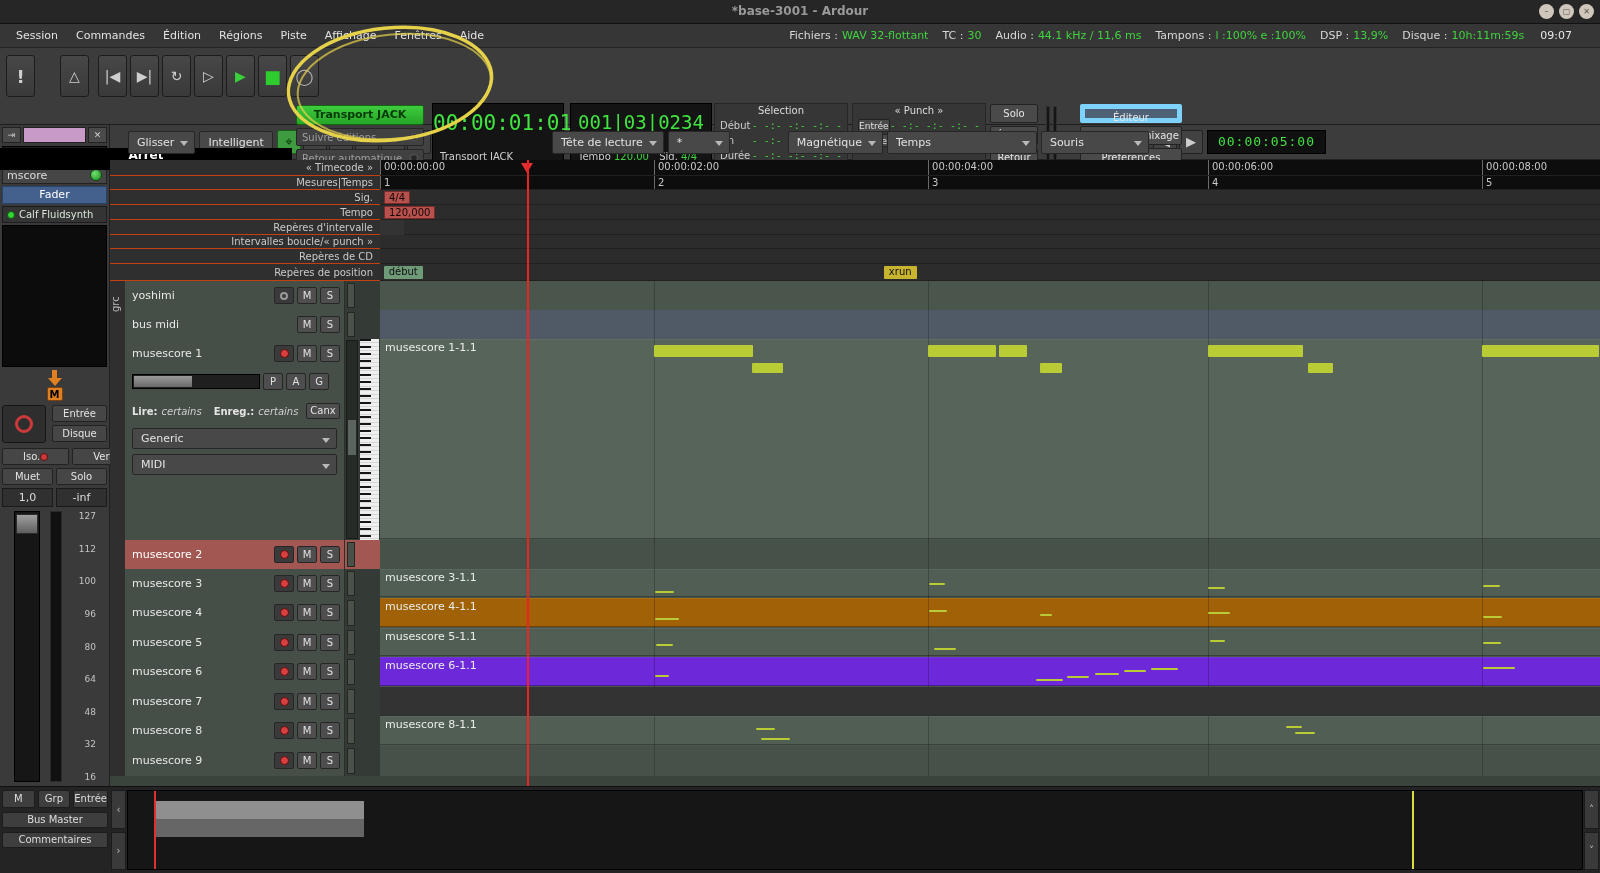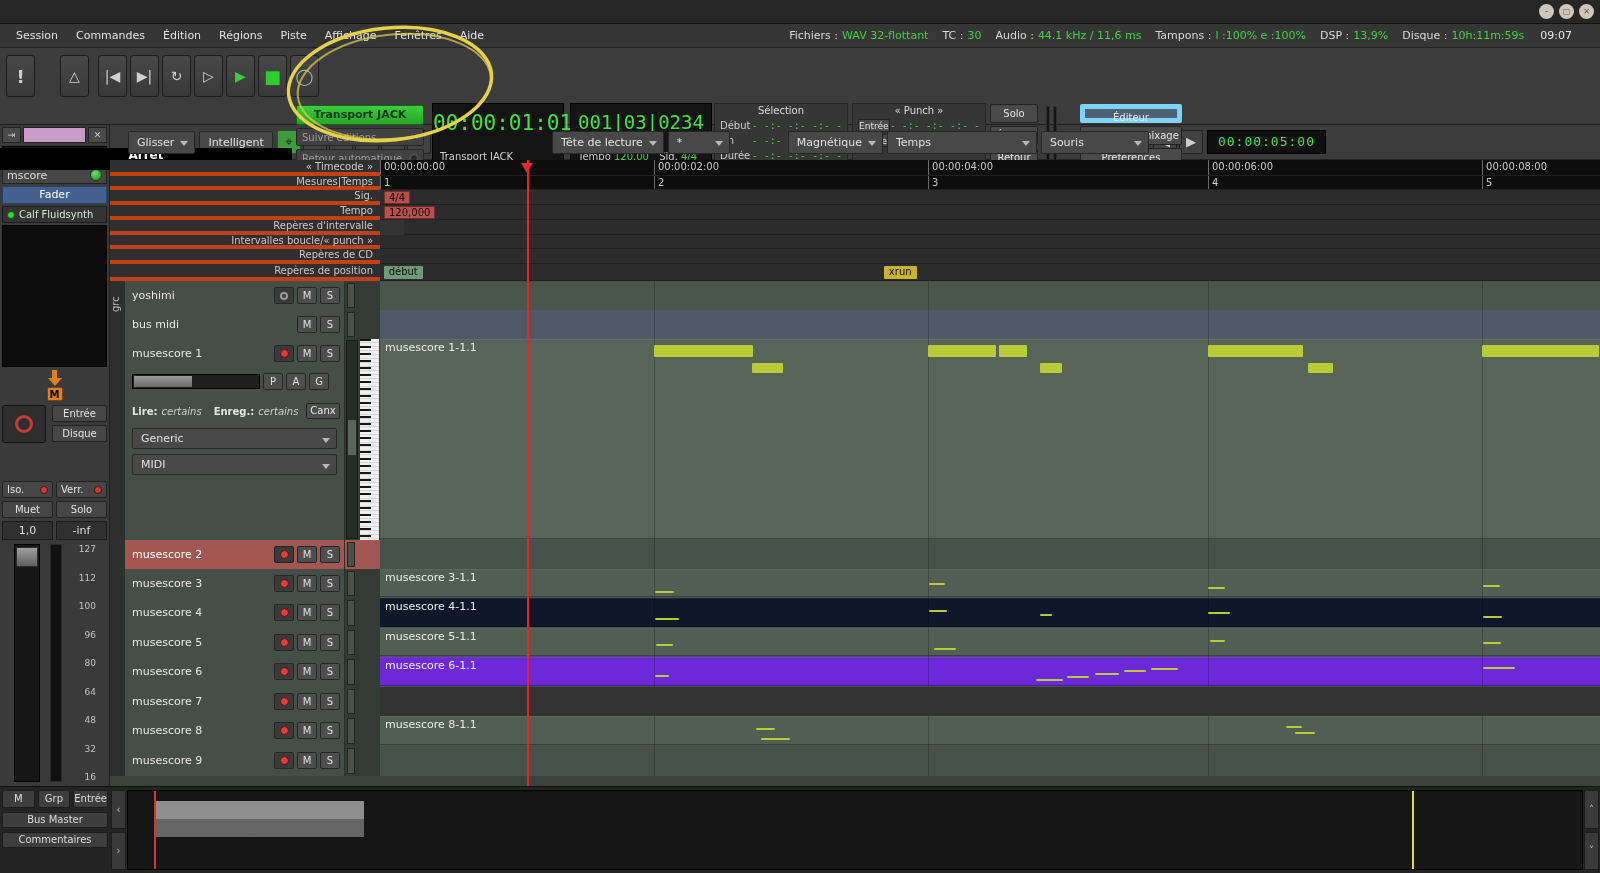--- a/index.html
+++ b/index.html
@@ -85,21 +85,21 @@
   .ms-arrow-stem { width:5px; height:8px; background:#e08020; }
   .ms-arrow-tri { width:0; height:0; border-left:7px solid transparent; border-right:7px solid transparent; border-top:8px solid #e08020; }
   .ms-m { width:16px; height:14px; margin-top:1px; background:#e08020; border:1px solid #7a4210; color:#000; font-weight:bold; font-size:10px; text-align:center; line-height:13px; border-radius:2px; }
   .ms-recrow { display:flex; margin:2px; gap:6px; }
   .ms-recbtn { width:44px; height:38px; background:#2e2e2e; border:1px solid #161616; border-radius:3px; display:flex; align-items:center; justify-content:center; cursor:pointer; }
   .recring { width:18px; height:18px; border-radius:50%; border:3px solid #cc3a3a; }
   .ms-io { flex:1; display:flex; flex-direction:column; gap:3px; }
   .ms-smallbtn { height:17px; background:#464646; border:1px solid #222; border-radius:2px; color:#e2e2e2; font-size:10px; text-align:center; line-height:15px; cursor:pointer; }
   .ms-pair { display:flex; margin:3px 2px 0; gap:3px; }
   .ms-pair > div { flex:1; }
-  .led-btn { display:flex; align-items:center; justify-content:space-between; padding:0 4px;margin-top:33px; }
+  .led-btn { display:flex; align-items:center; justify-content:space-between; padding:0 20px; }
   .ms-val { height:19px; background:#303030; border:1px solid #1a1a1a; color:#ddd; text-align:center; line-height:17px; cursor:pointer; }
   .ms-faderarea { flex:1; position:relative; margin:4px 2px 2px; }
   .ms-vfader { position:absolute; left:12px; top:0; bottom:2px; width:26px; background:#161616; border:1px solid #000; cursor:pointer; }
   .ms-vfader-handle { position:absolute; left:1px; right:1px; top:2px; height:20px; background:linear-gradient(#a0a0a0,#5f5f5f); border:1px solid #2c2c2c; }
   .ms-meter { position:absolute; left:48px; top:0; bottom:2px; width:12px; background:#101010; border:1px solid #2a2a2a; }
   .ms-scale { position:absolute; left:66px; top:0; bottom:2px; width:28px; display:flex; flex-direction:column; justify-content:space-between; text-align:right; font-size:9px; color:#c4c4c4; }
 
   
   .editor { flex:1; display:flex; flex-direction:column; }
   .editor-toolbar { height:35px; background:#3c3c3c; border-bottom:1px solid #232323; display:flex; align-items:center; gap:4px; padding:0 6px 0 18px; }
@@ -108,21 +108,21 @@
   .tbtn { height:23px; background:#484848; border:1px solid #262626; border-radius:2px; color:#e2e2e2; line-height:21px; padding:0 8px; cursor:pointer; }
   .tool-group { display:flex; gap:2px; }
   .tool-btn { width:24px; height:24px; background:#424242; border:1px solid #222; border-radius:2px; color:#cfcfcf; font-size:13px; text-align:center; line-height:22px; cursor:pointer; }
   .tool-btn.active { background:#3f9b3f; color:#083508; border-color:#1a5c1a; }
   .sep { width:1px; height:24px; background:#2a2a2a; margin:0 3px; }
   .et-clock { height:24px; background:#101010; border:1px solid #000; color:#42e042; font-family:"DejaVu Sans Mono", monospace; font-size:13px; line-height:22px; padding:0 10px; letter-spacing:1px; }
 
   
   .editor-body { position:relative; height:626px; background:#333; overflow:hidden; }
   .ruler-row { display:flex; }
-  .ruler-label { flex:0 0 270px; background:#2f2f2f; border-bottom:4px solid #c2410c; color:#c9c9c9; font-size:10px; text-align:right; padding-right:7px; display:flex; align-items:center; justify-content:flex-end; }
+  .ruler-label { flex:0 0 270px; background:#2f2f2f; border-bottom:1px solid #c2410c; color:#c9c9c9; font-size:10px; text-align:right; padding-right:7px; display:flex; align-items:center; justify-content:flex-end; }
   .ruler-tl { flex:1; position:relative; background:#2c2c2c; border-bottom:1px solid #202020; }
   .ruler-tl.timecode, .ruler-tl.bars { background:#0d0d0d; }
   .tick { position:absolute; top:0; bottom:0; width:1px; background:#6a6a6a; }
   .tick-label { position:absolute; left:4px; top:1px; color:#c8c8c8; font-size:10px; white-space:nowrap; }
   .ph-head { position:absolute; top:3px; width:0; height:0; margin-left:-6px; border-left:6px solid transparent; border-right:6px solid transparent; border-top:10px solid #e03030; cursor:pointer; }
   .meta-box { display:inline-block; margin:1px 0 0 4px; background:#b5524e; border:1px solid #7a2a2a; color:#1a0505; font-size:10px; padding:0 4px; border-radius:1px; cursor:pointer; }
   .pos-marker { position:absolute; top:2px; height:13px; padding:0 5px; font-size:10px; color:#101010; line-height:12px; border-radius:1px; cursor:pointer; }
 
   .track-row { display:flex; box-shadow:inset 0 -1px 0 #2b322c; }
   .t-gutter { flex:0 0 15px; background:#2f2f2f; }
@@ -179,20 +179,21 @@
   .sum-line.yellow { background:#dede3a; }
 
   .annotation { position:absolute; left:0; top:0; z-index:99; pointer-events:none; }
 </style>
 </head>
 <body>
 
 <div class="app">
 
   <div class="titlebar">
+    <div class="tb-title">*base-3001 - Ardour</div>
     <div class="tb-controls" id="tb-controls">
         <span class="tb-circle">–</span>
         <span class="tb-circle">▢</span>
         <span class="tb-circle">✕</span>
       </div>
   </div>
 
   <div class="menubar">
     <div class="menu-items" id="menu-items">
         <span class="menu-item">Session</span>
@@ -647,21 +648,21 @@
                     <span class="rec-dot armed"></span>
                   </div>
                   <div class="t-btn">M</div>
                   <div class="t-btn">S</div>
                 </div>
               </div>
               <div class="t-strip">
                 <div class="strip-bar"></div>
               </div>
               <div class="t-tl" style="background: rgb(74, 86, 76);">
-                <div class="region" style="background: #0f172a;">
+                <div class="region" style="background: #a16207;">
                   <div class="region-name">musescore 4-1.1</div>
                 </div>
                 <div class="gridline" style="left: 22.46%;"></div>
                 <div class="gridline" style="left: 44.92%;"></div>
                 <div class="gridline" style="left: 67.87%;"></div>
                 <div class="gridline" style="left: 90.33%;"></div>
                 <div class="note" style="left: 22.5%; width: 2%; top: 20px; height: 2px;"></div>
                 <div class="note" style="left: 45%; width: 1.5%; top: 12px; height: 2px;"></div>
                 <div class="note" style="left: 54.1%; width: 1%; top: 16px; height: 2px;"></div>
                 <div class="note" style="left: 67.9%; width: 1.8%; top: 14px; height: 2px;"></div>

